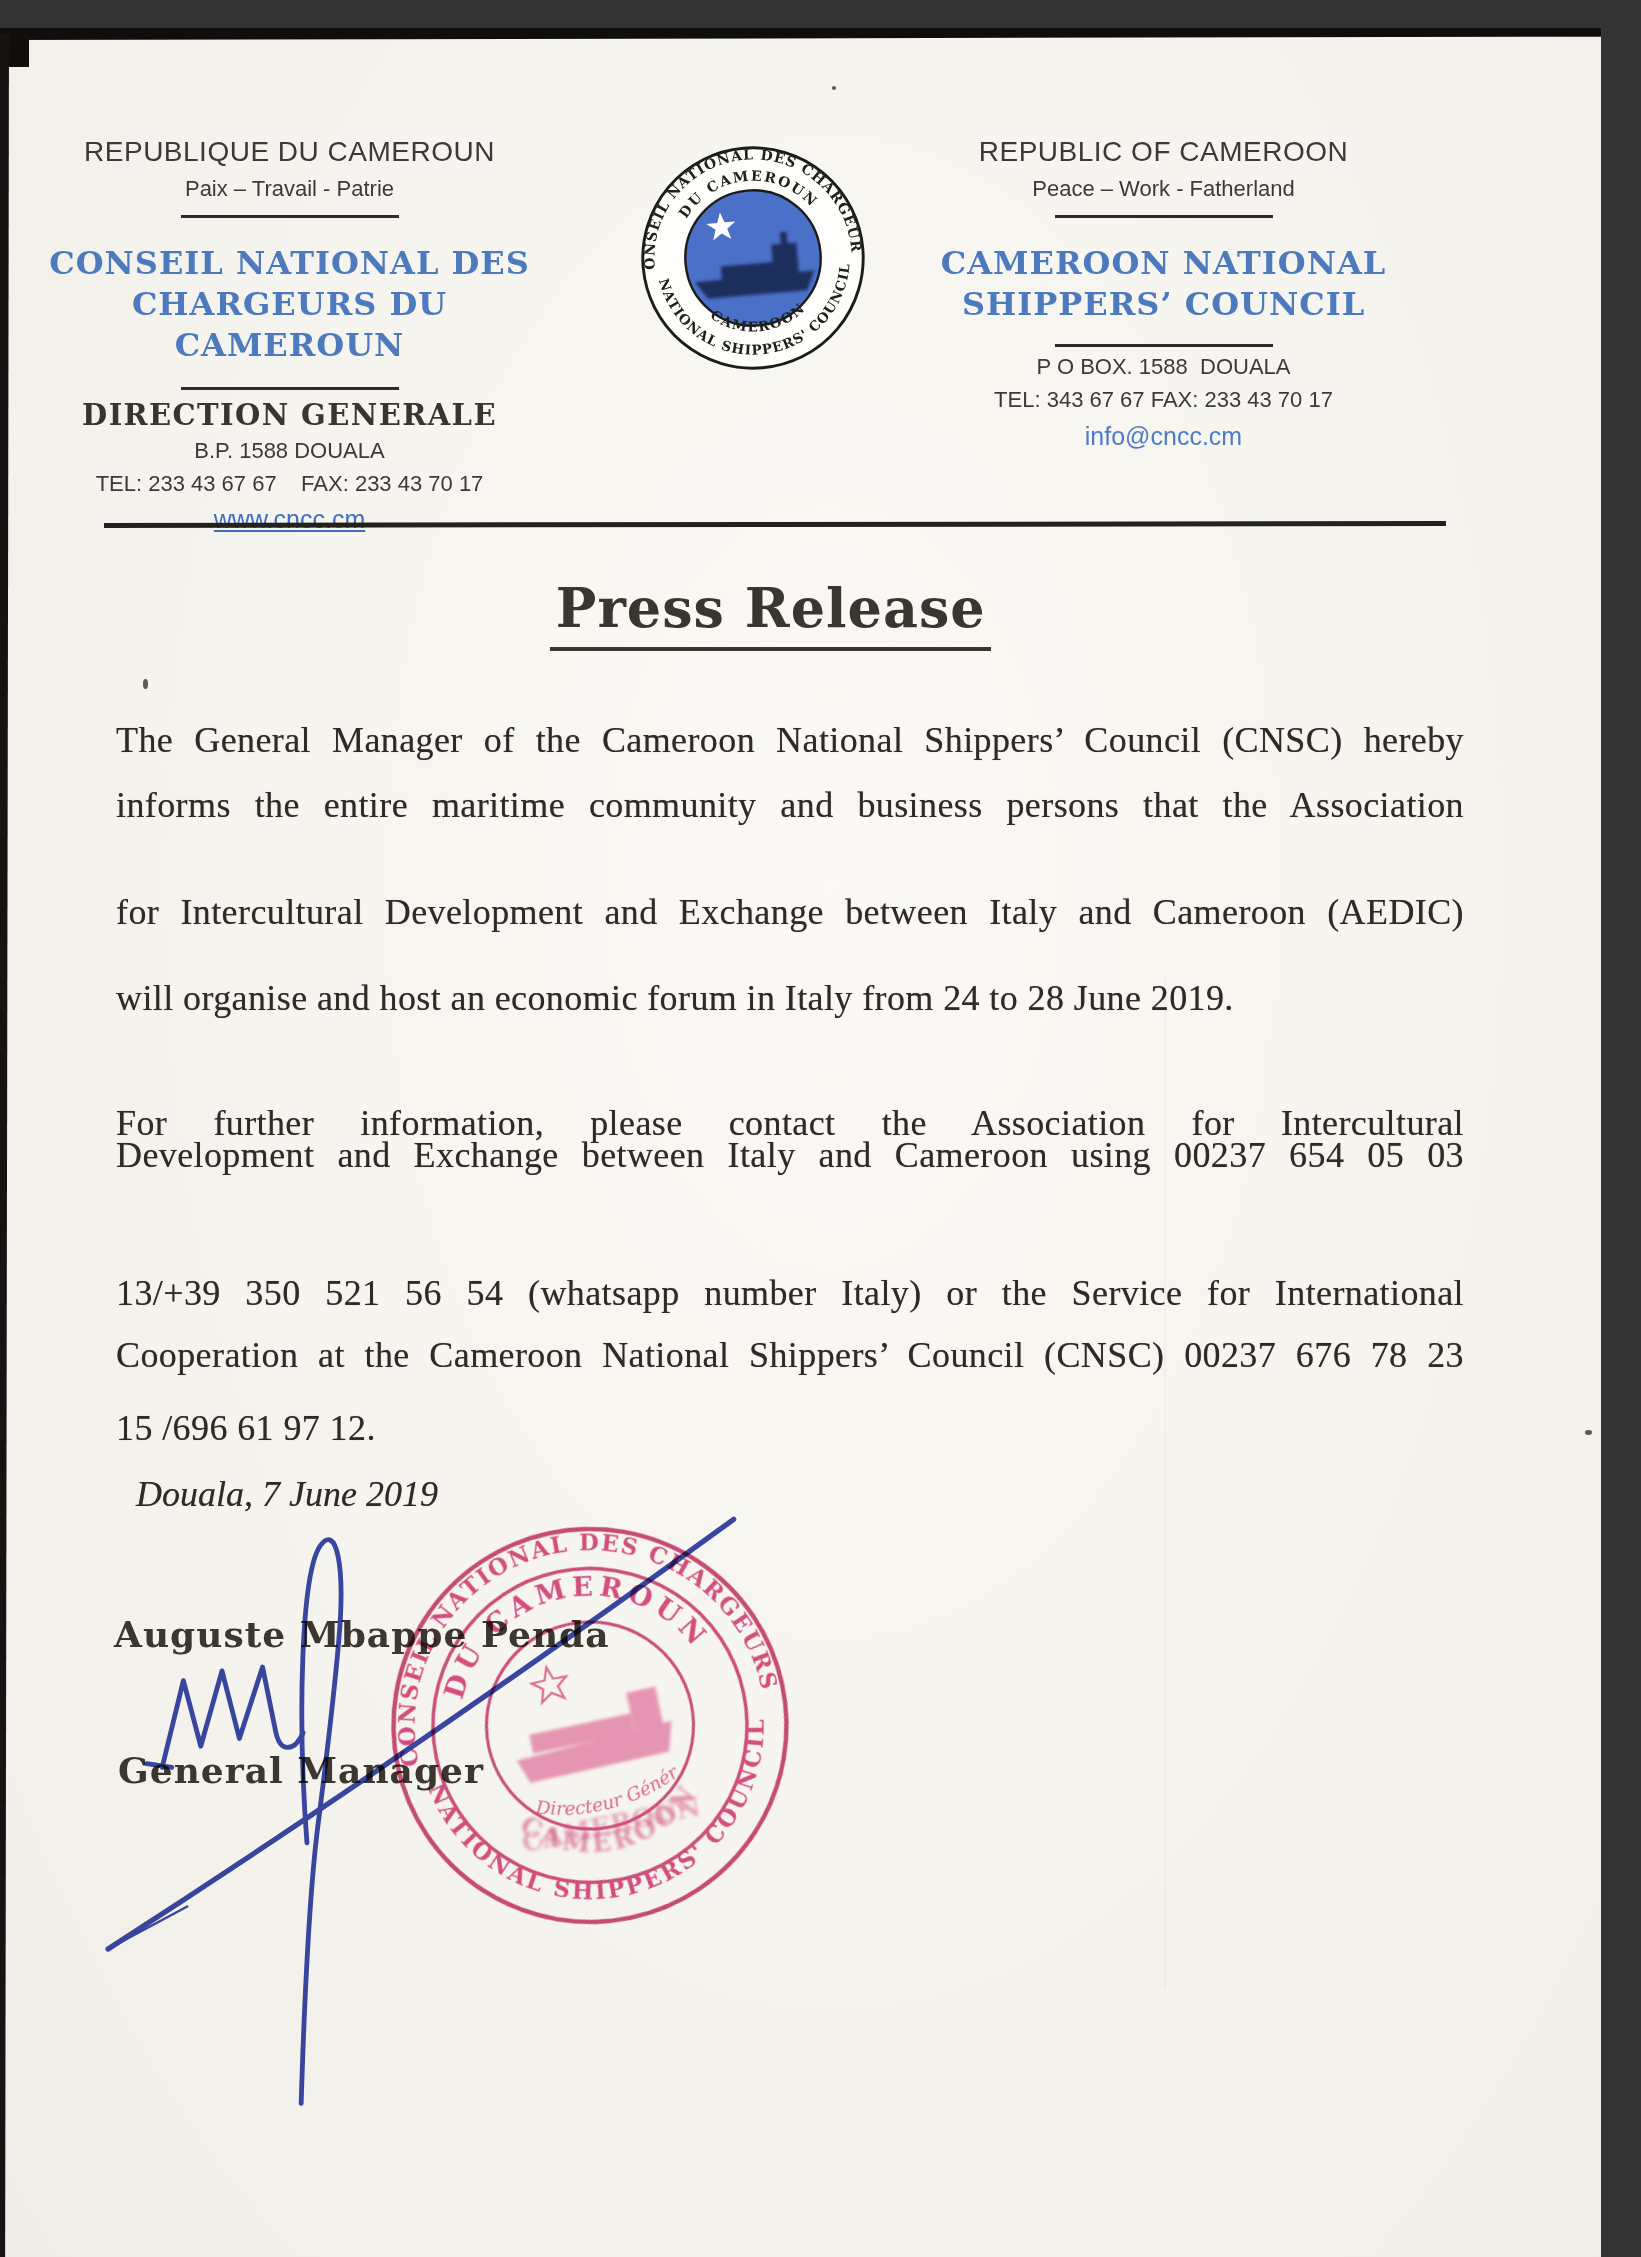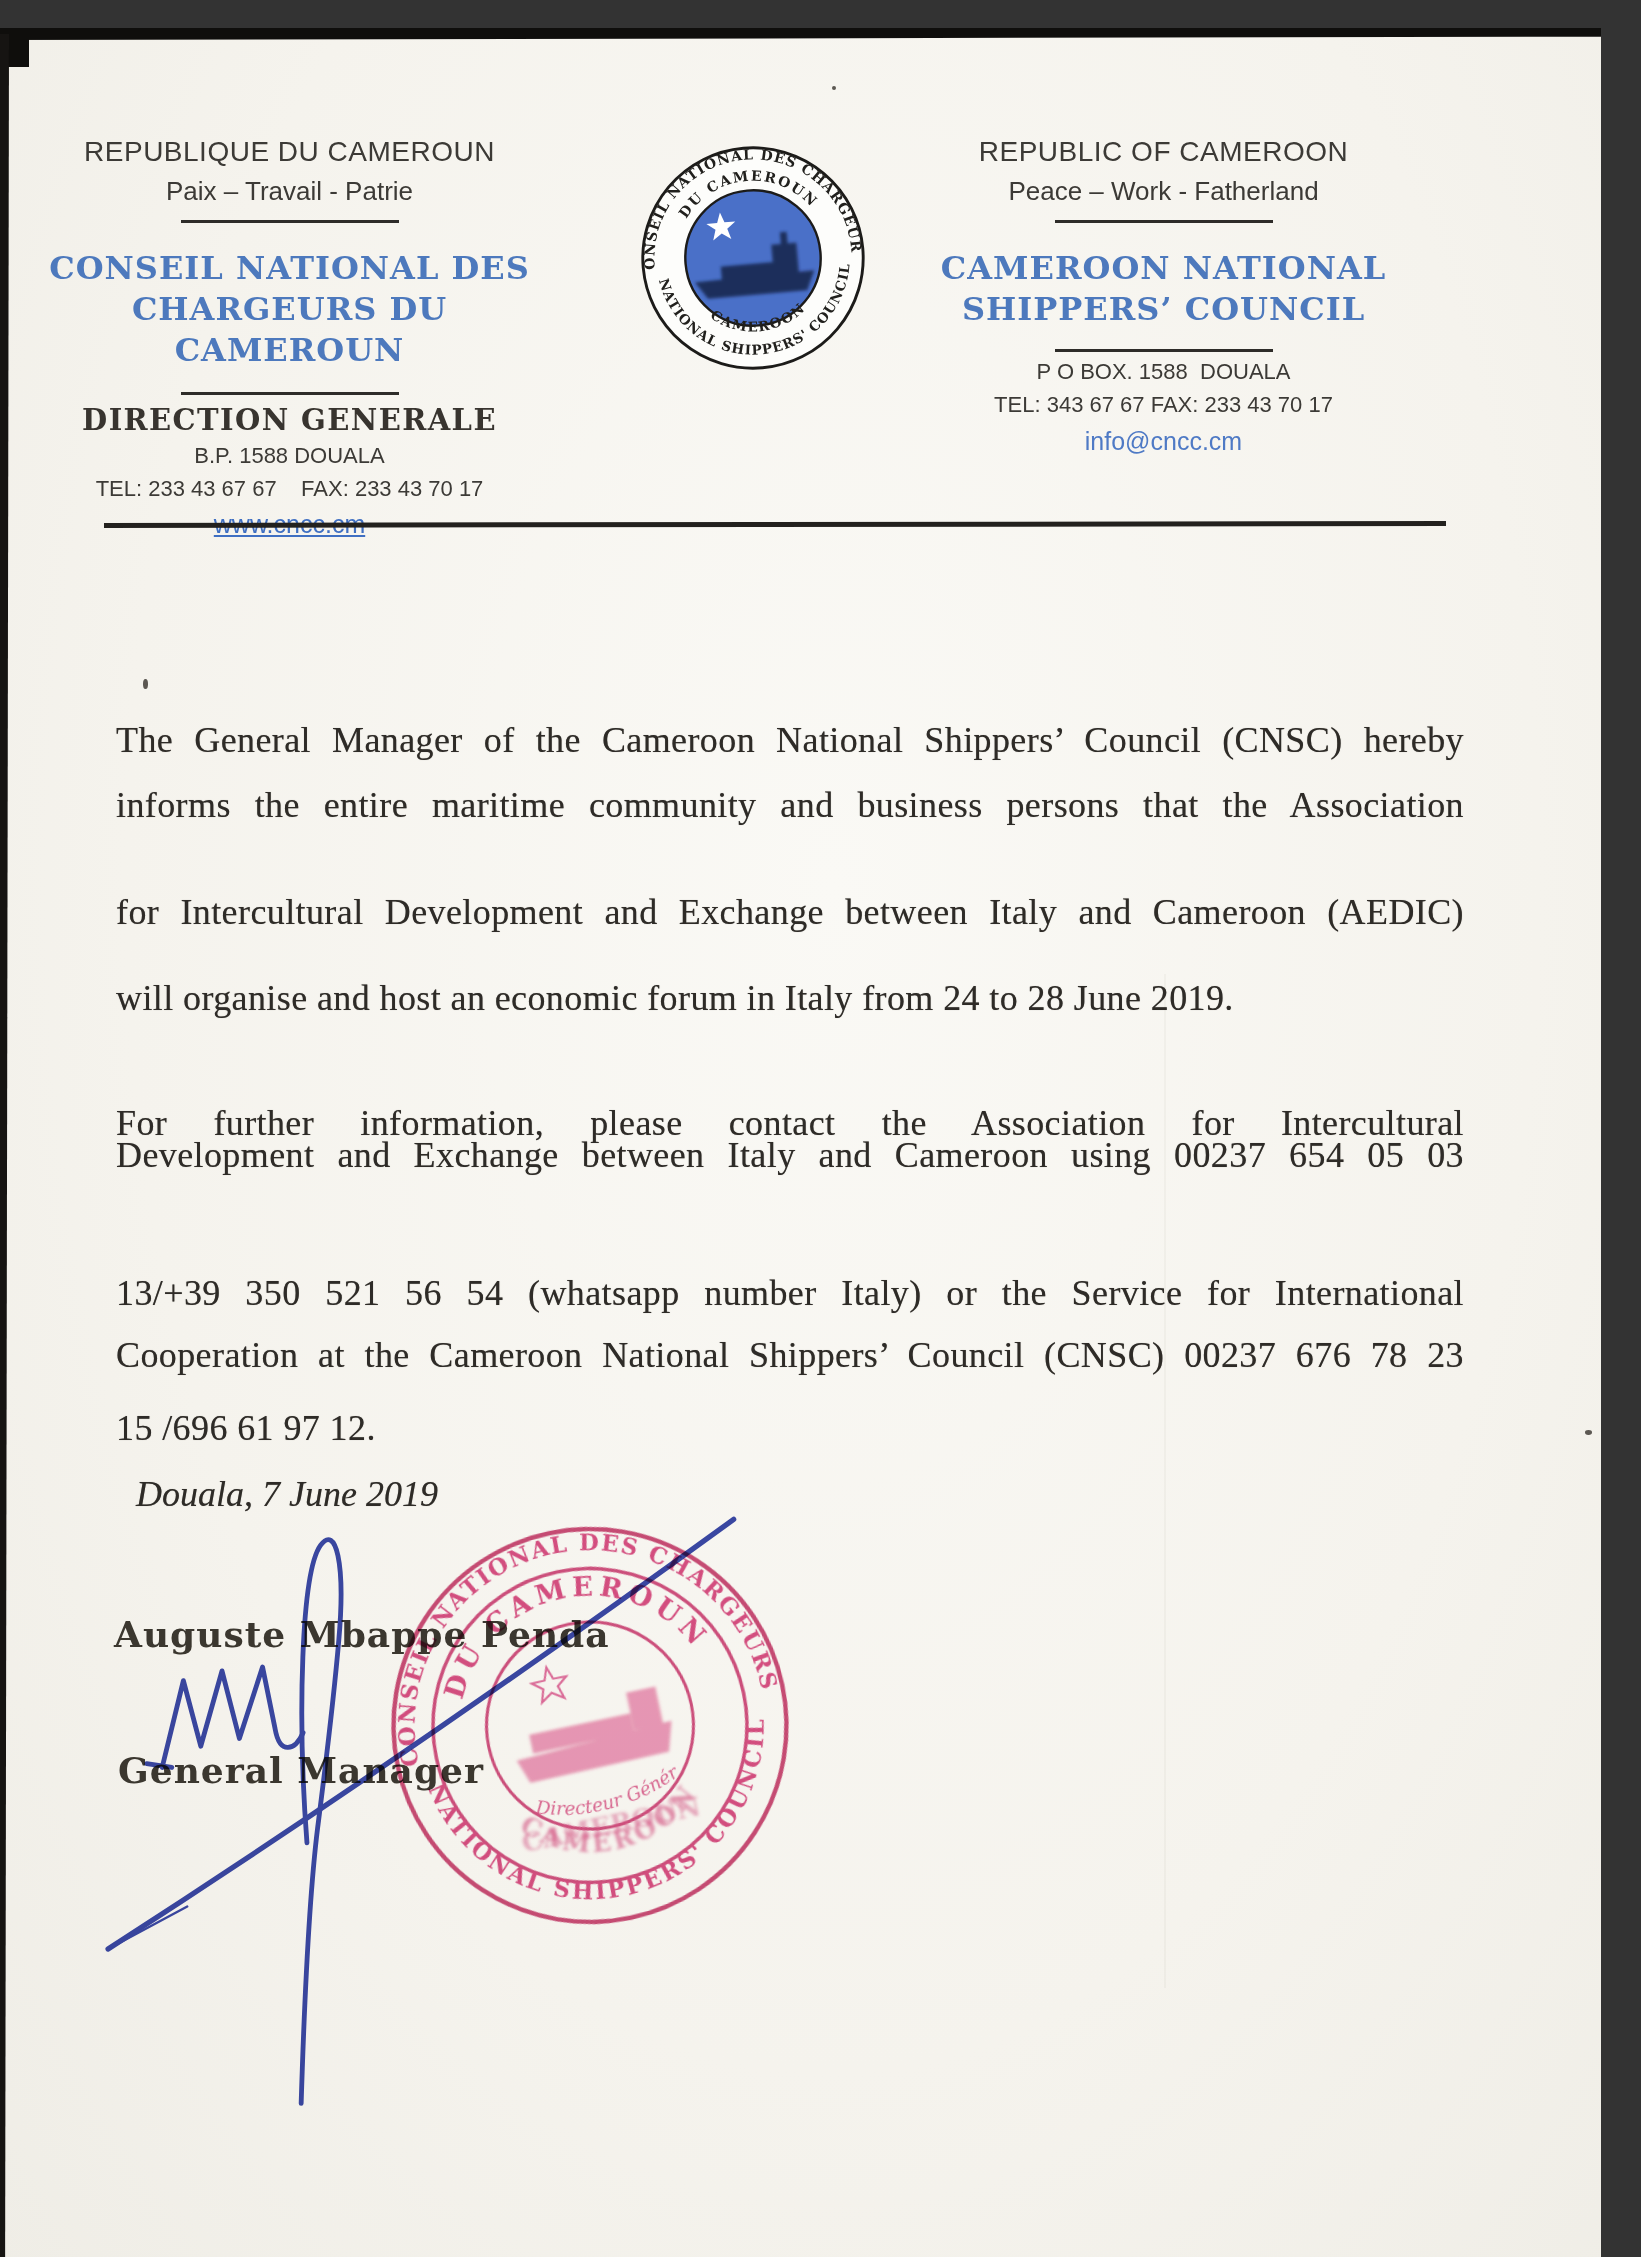--- a/index.html
+++ b/index.html
@@ -15,21 +15,21 @@
   .scan-left{position:absolute;top:5.8px;left:0;width:8.7px;height:2252px;background:#161412;transform:rotate(0.10deg);transform-origin:top left;}
   .scan-bottom{position:absolute;bottom:0;left:0;width:1641px;height:5.8px;background:rgba(198,118,126,0.25);}
   .crease{position:absolute;left:1164px;top:946px;width:1.9px;height:1014px;background:rgba(60,50,40,0.035);}
   .speck{position:absolute;border-radius:50%;background:#5c5852;filter:blur(0.5px);}
 
   
   .hcol{position:absolute;width:483px;text-align:center;}
   .hcol.left{left:48px;top:108px;}
   .hcol.right{left:922px;top:108px;}
   .country{font-size:28px;letter-spacing:0.5px;color:#3c3a36;}
-  .motto{font-size:26px;margin-top:7.7px;color:#3c3a36;}
+  .motto{font-size:22px;margin-top:7.7px;color:#3c3a36;}
   .hdiv{height:2.9px;background:#2e2c29;margin:13.5px auto 0 auto;width:218px;}
   .org{font-family:"DejaVu Serif", serif;font-weight:bold;font-size:32px;color:#4d79bd;letter-spacing:1px;line-height:41px;}
   .org-wrap{margin-top:25px;}
   .office{font-family:"DejaVu Serif", serif;font-weight:bold;font-size:29px;color:#38342f;letter-spacing:1.4px;margin-top:7.7px;}
   .addr{font-size:22px;margin-top:6.8px;white-space:pre;color:#3c3a36;}
   .weblink{font-size:25px;margin-top:7.7px;color:#3f6fc2;text-decoration:underline;display:inline-block;}
   .maillink{font-size:25px;margin-top:8.7px;color:#4f7ac5;display:inline-block;}
 
   
   .logo{position:absolute;left:637px;top:114px;width:232px;height:232px;}
@@ -131,20 +131,21 @@
     <div class="org org-wrap">CAMEROON NATIONAL</div>
     <div class="org">SHIPPERS’ COUNCIL</div>
     <div class="hdiv" style="margin-top:19.3px;"></div>
     <div class="addr">P O BOX. 1588  DOUALA</div>
     <div class="addr">TEL: 343 67 67 FAX: 233 43 70 17</div>
     <div class="maillink">info@cncc.cm</div>
   </div>
 
   <div class="main-rule"></div>
 
+  <div class="title">Press Release</div>
 
   <div class="bodyline just" style="top:691px;">The General Manager of the Cameroon National Shippers’ Council (CNSC) hereby</div>
   <div class="bodyline just" style="top:756px;">informs the entire maritime community and business persons that the Association</div>
   <div class="bodyline just" style="top:863px;">for Intercultural Development and Exchange between Italy and Cameroon (AEDIC)</div>
   <div class="bodyline" style="top:949px;">will organise and host an economic forum in Italy from 24 to 28 June 2019.</div>
 
   <div class="bodyline just" style="top:1074px;">For further information, please contact the Association for Intercultural</div>
   <div class="bodyline just" style="top:1106px;">Development and Exchange between Italy and Cameroon using 00237 654 05 03</div>
   <div class="bodyline just" style="top:1244px;">13/+39 350 521 56 54 (whatsapp number Italy) or the Service for International</div>
   <div class="bodyline just" style="top:1306px;">Cooperation at the Cameroon National Shippers’ Council (CNSC) 00237 676 78 23</div>

